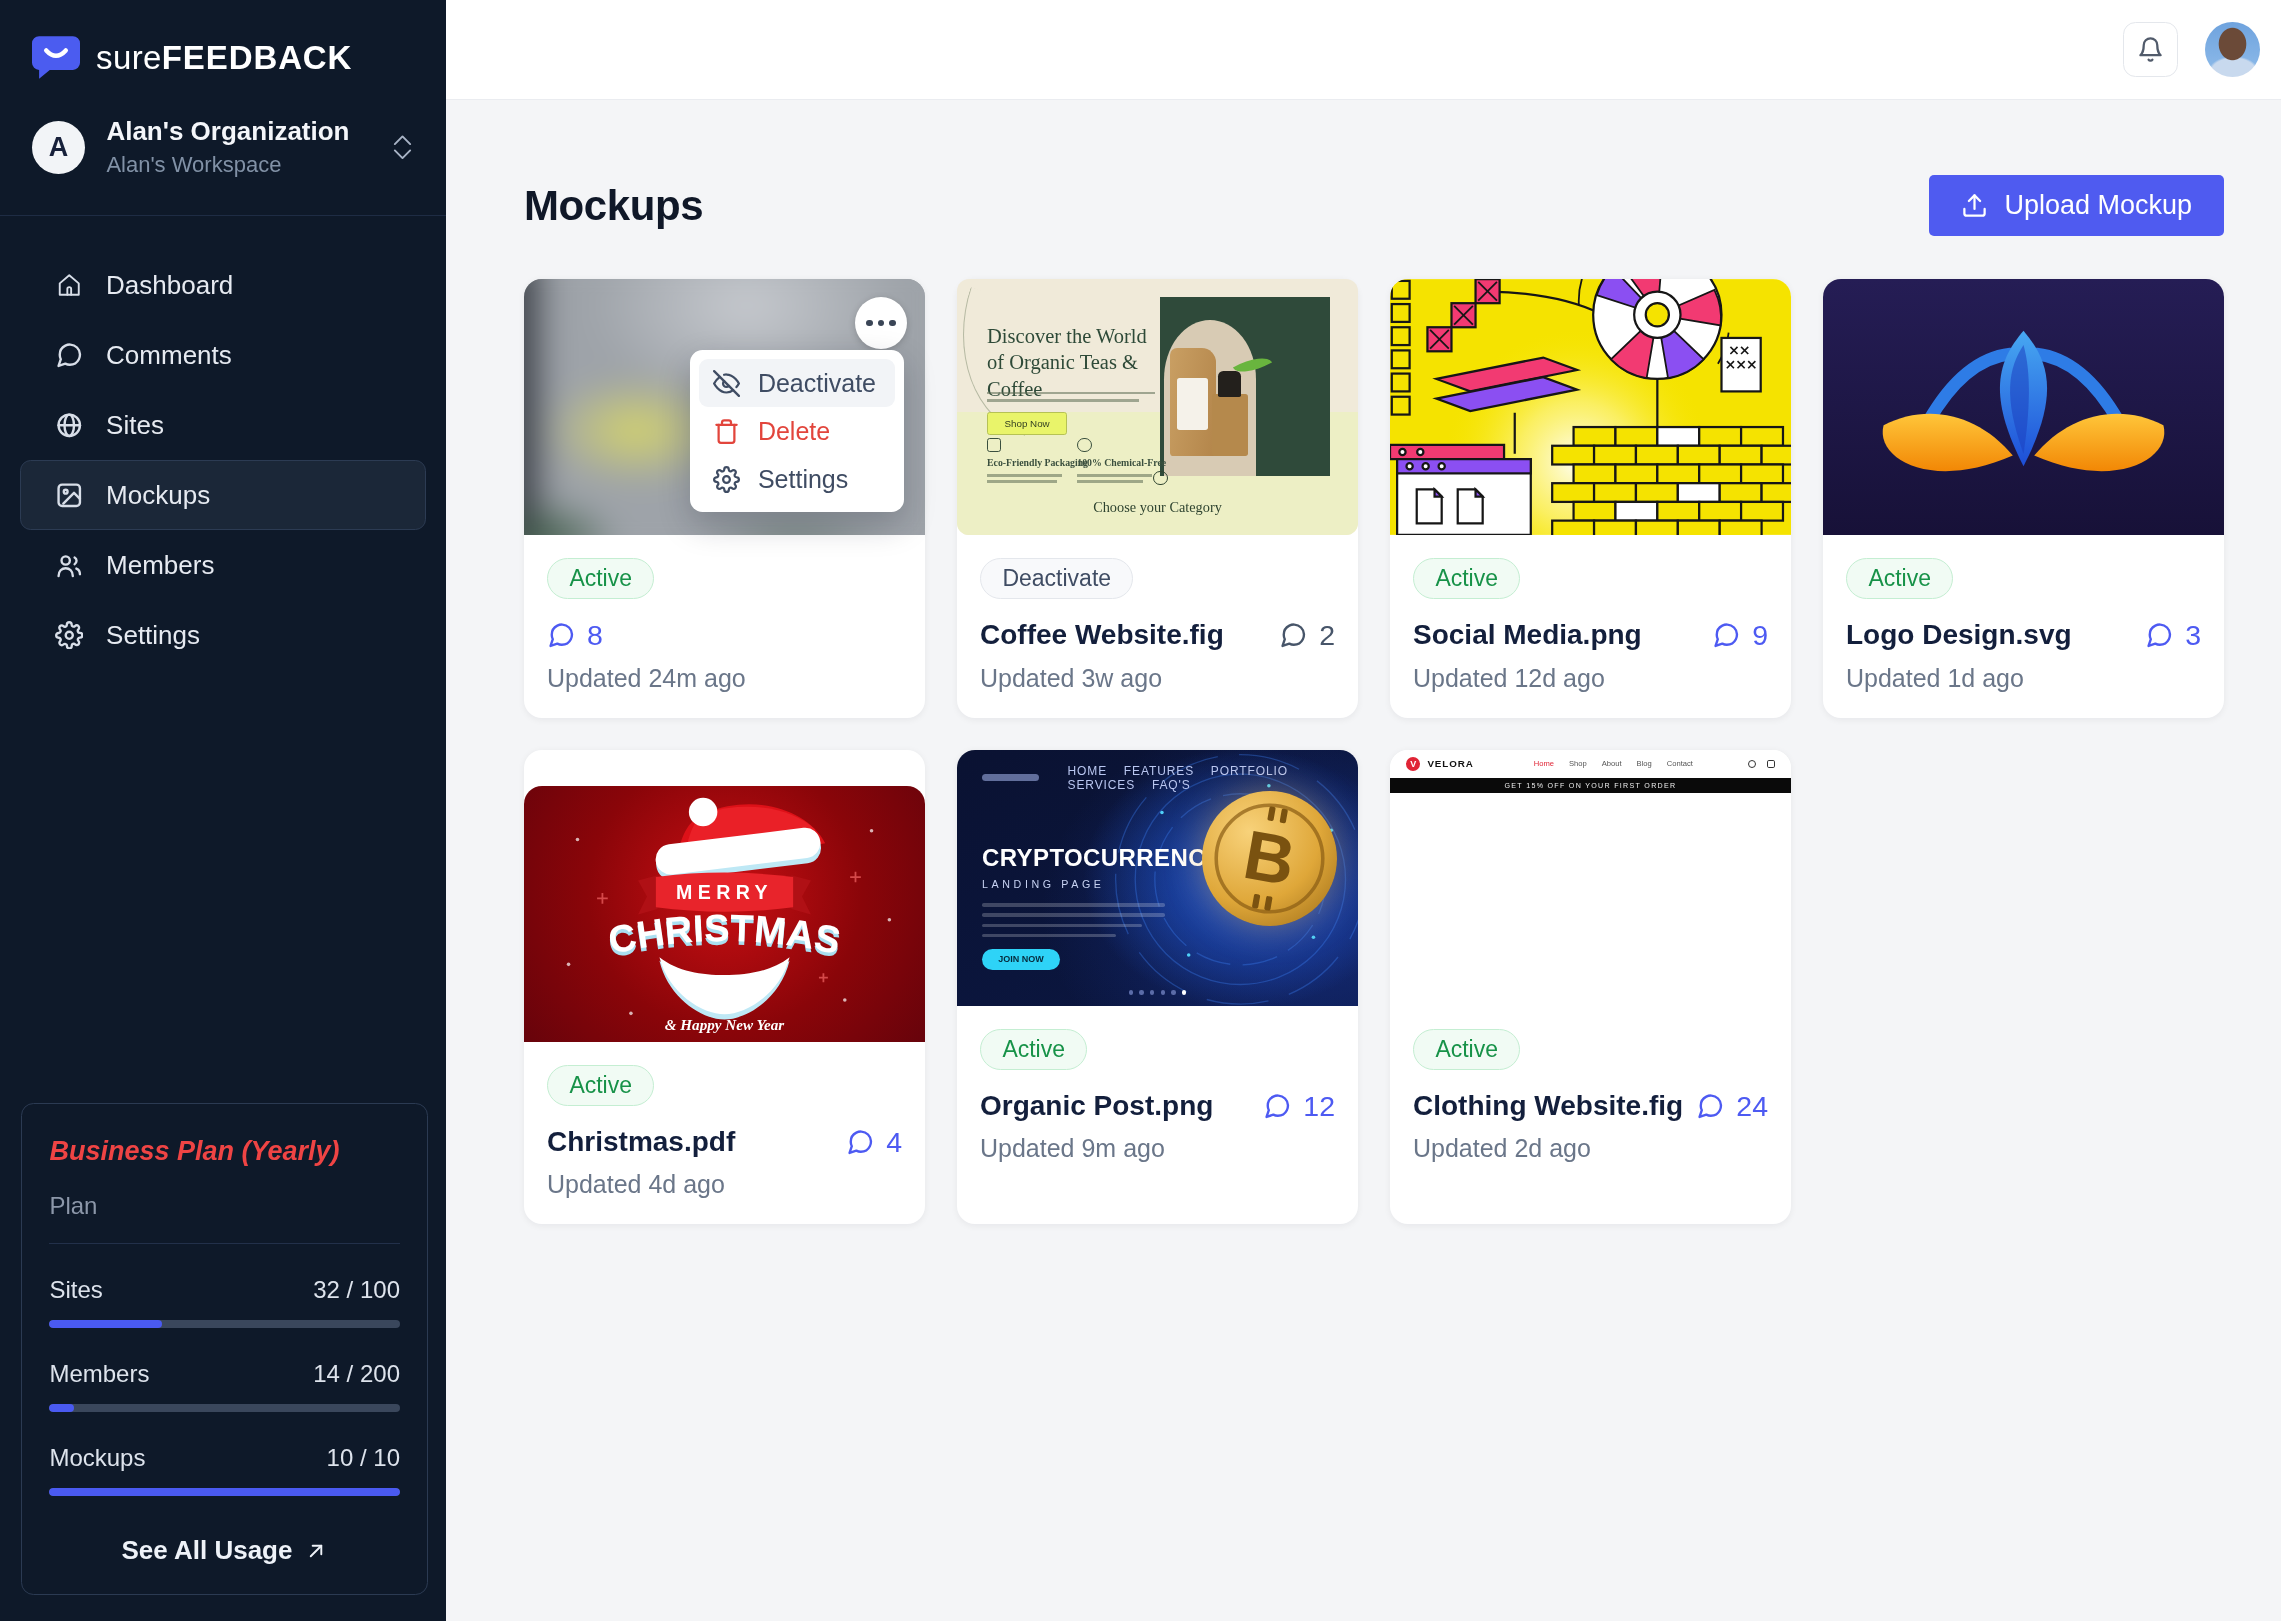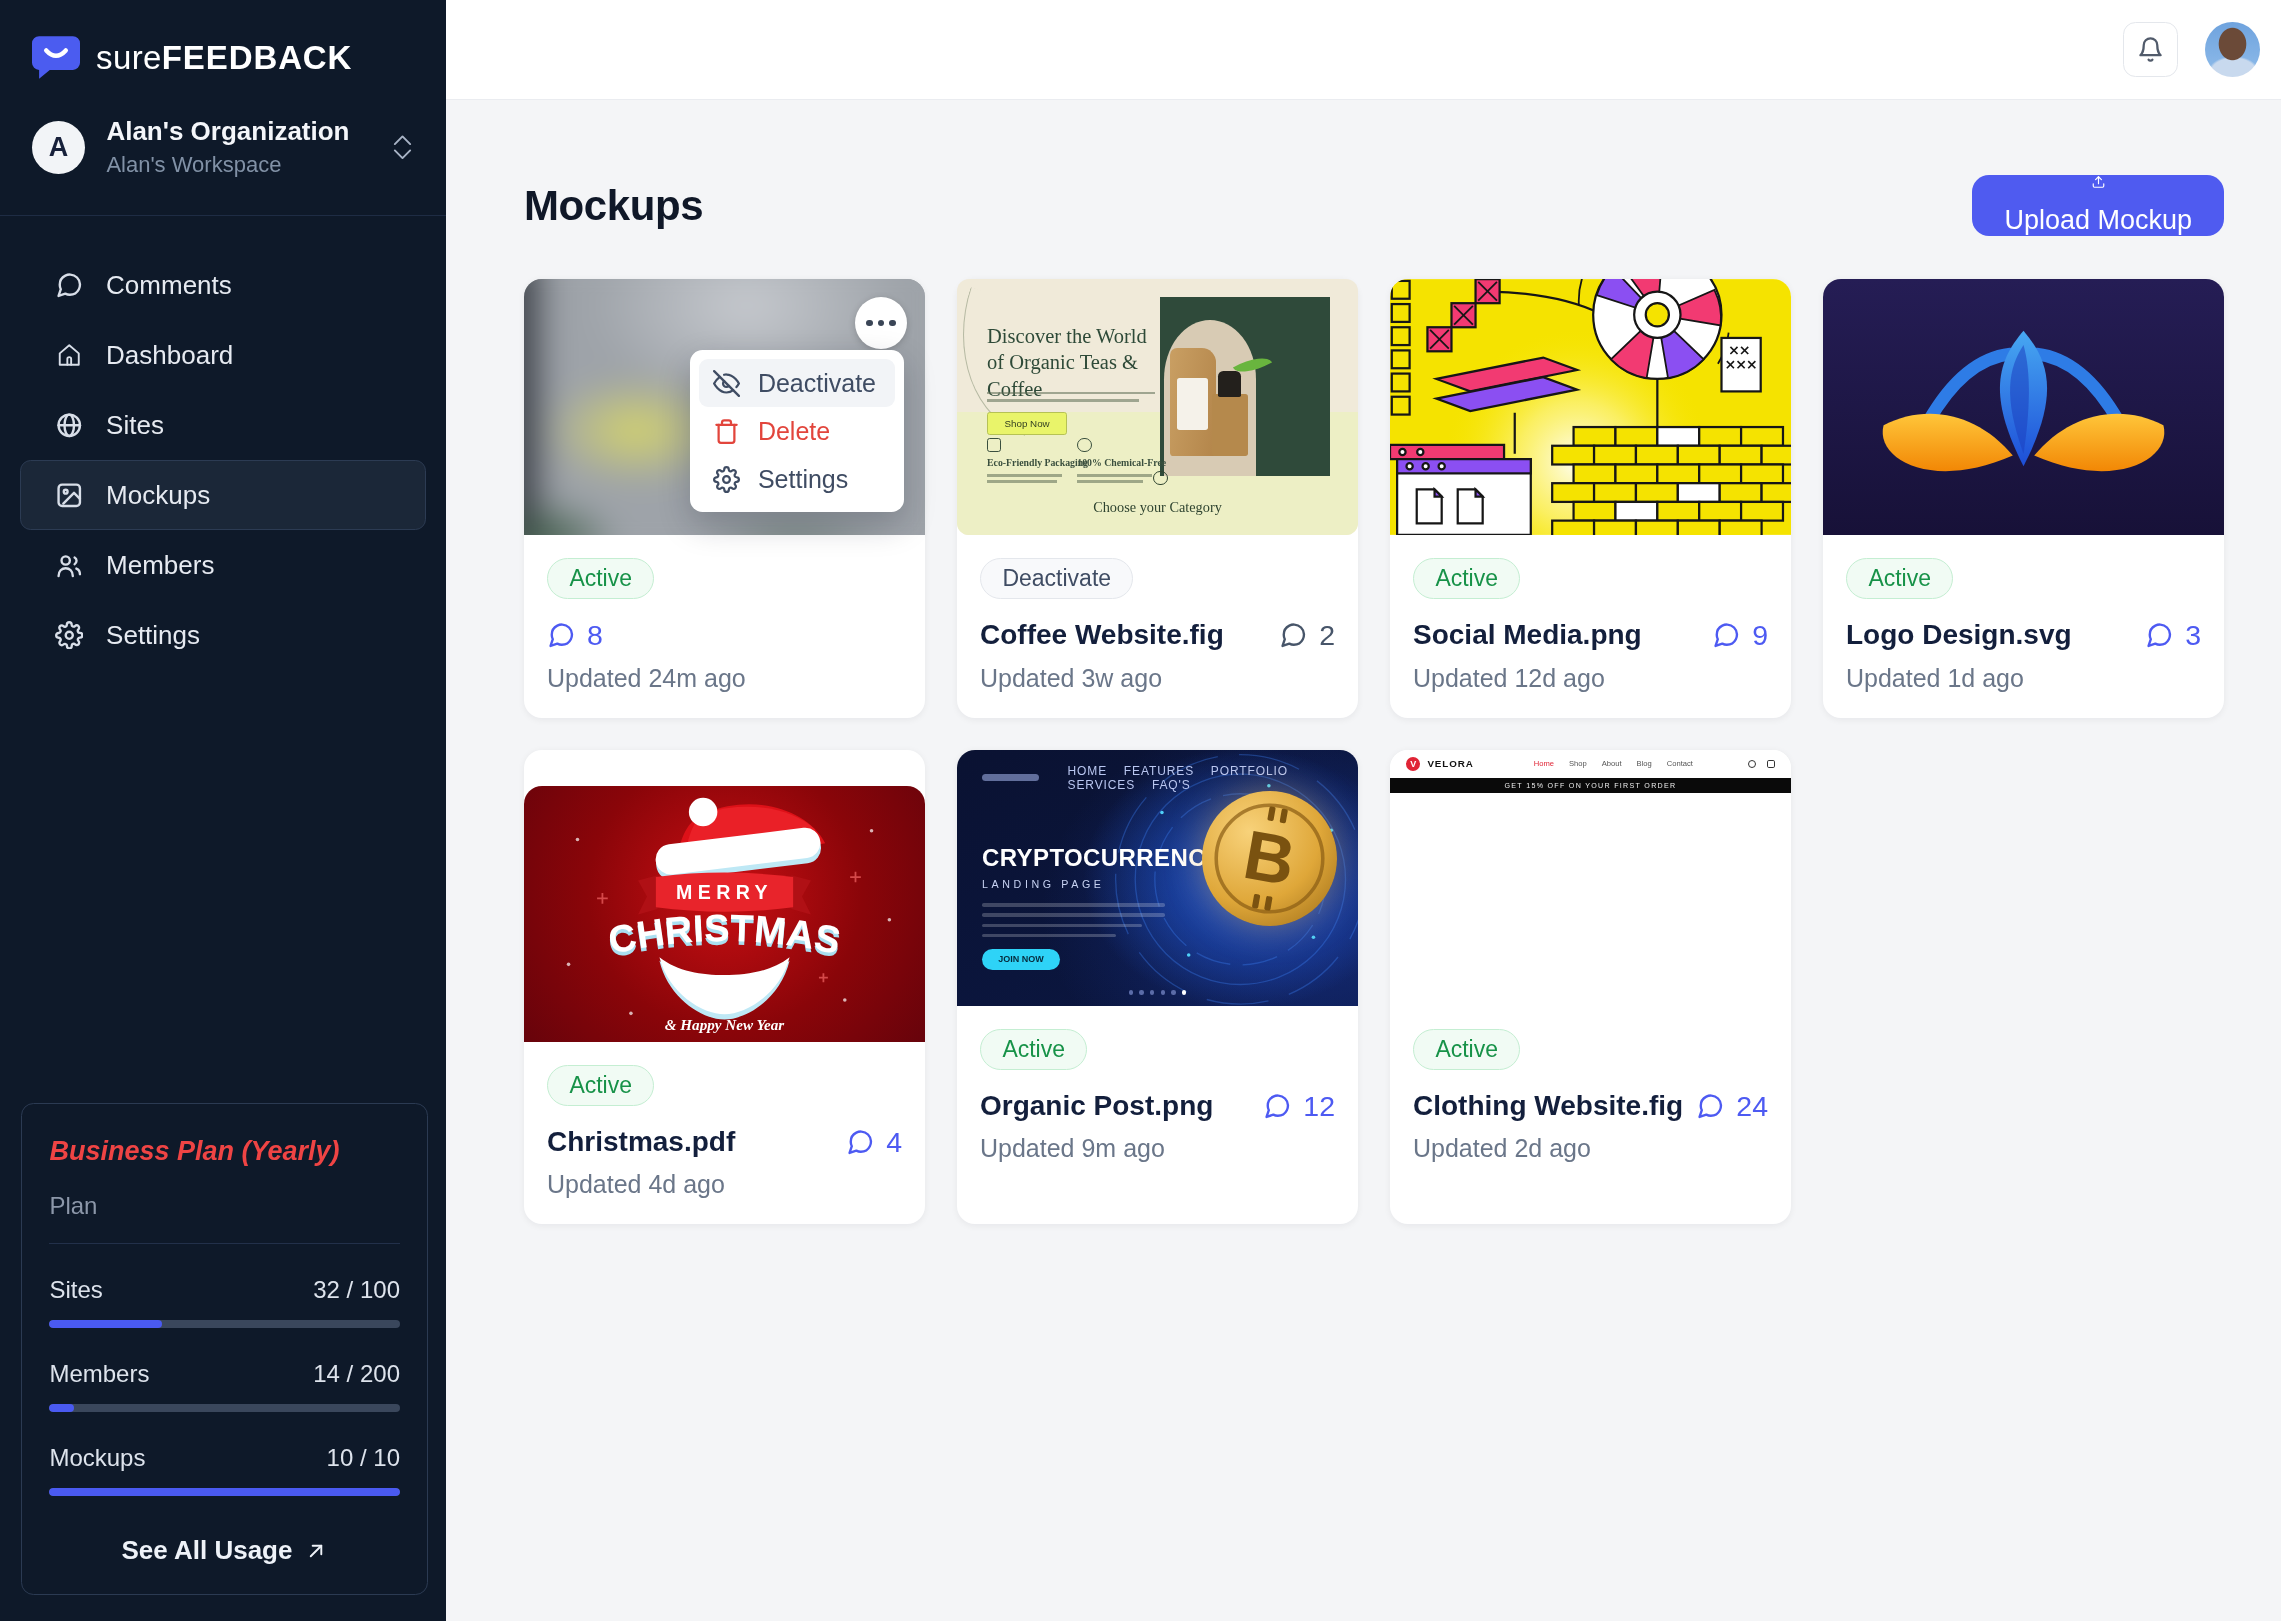--- a/index.html
+++ b/index.html
@@ -45,22 +45,22 @@
     display:flex; align-items:center; justify-content:center; color:#515B6B; cursor:pointer; }
   .avatar { width:55px; height:55px; border-radius:50%; cursor:pointer;
     background:
       radial-gradient(23px 27px at 50% 40%, #6B4A38 58%, rgba(0,0,0,0) 62%),
       radial-gradient(39px 25px at 52% 92%, #C8D9EE 58%, rgba(0,0,0,0) 66%),
       linear-gradient(180deg,#6FA3DE,#8FBCEA); }
   .content { padding:75px 61px 0 78px; }
   .page-head { display:flex; align-items:center; justify-content:space-between; }
   .page-title { font-size:42px; font-weight:800; color:#101828; letter-spacing:-0.4px; }
   .upload-btn { height:61px; display:flex; align-items:center; gap:16px; padding:0 32px;
-    background:#4F5BF0; border:none; border-radius:17px; color:#fff; font-size:27px; font-weight:500;
-    font-family:inherit; cursor:pointer;flex-direction:column; }
+    background:#4F5BF0; border:none; border-radius:5px; color:#fff; font-size:27px; font-weight:500;
+    font-family:inherit; cursor:pointer; }
 
   
   .grid { margin-top:43px; display:grid; grid-template-columns:repeat(4,401px); gap:32px 32px; }
   .card { background:#fff; border-radius:18px; box-shadow:0 1.8px 7.1px rgba(16,24,40,.06); position:relative; }
   .thumb { height:256px; border-radius:18px 18px 0 0; position:relative; overflow:hidden; }
   .card-body { padding:23px 23px 25px 23px; }
   .badge { display:inline-block; padding:6.2px 21.4px; border-radius:890px; font-size:23px; }
   .badge.g { background:#F1FBF4; border:1.8px solid #C4EED2; color:#179248; }
   .badge.n { background:#F8F9FB; border:1.8px solid #E4E7EC; color:#3F4C63; }
   .title-row { display:flex; justify-content:space-between; align-items:center; margin-top:19.6px; }
@@ -215,34 +215,34 @@
             <polyline points="4 2 12 10 20 2"></polyline>
           </svg>
       </div>
     </div>
 
     <div class="sidebar-divider"></div>
 
     <nav class="nav">
       <div class="nav-item">
         <span class="nv-ic">
-          <svg class="stroke" width="28.5" height="28.5" viewBox="0 0 24 24">
-              <path d="M21 11.5a8.38 8.38 0 0 1-.9 3.8 8.5 8.5 0 0 1-7.6 4.7 8.38 8.38 0 0 1-3.8-.9L3 21l1.9-5.7a8.38 8.38 0 0 1-.9-3.8 8.5 8.5 0 0 1 4.7-7.6 8.38 8.38 0 0 1 3.8-.9h.5a8.48 8.48 0 0 1 8 8v.5z"></path>
-            </svg>
-        </span>
-        <span class="lbl">Comments</span>
-      </div>
-      <div class="nav-item">
-        <span class="nv-ic">
           <svg class="stroke" width="28.5" height="28.5" viewBox="0 0 30 30">
               <path d="M5 13 L15 4.5 L25 13 V25 H5 Z"></path>
               <path d="M13 25 v-6 a2 2 0 0 1 4 0 v6"></path>
             </svg>
         </span>
         <span class="lbl">Dashboard</span>
+      </div>
+      <div class="nav-item">
+        <span class="nv-ic">
+          <svg class="stroke" width="28.5" height="28.5" viewBox="0 0 24 24">
+              <path d="M21 11.5a8.38 8.38 0 0 1-.9 3.8 8.5 8.5 0 0 1-7.6 4.7 8.38 8.38 0 0 1-3.8-.9L3 21l1.9-5.7a8.38 8.38 0 0 1-.9-3.8 8.5 8.5 0 0 1 4.7-7.6 8.38 8.38 0 0 1 3.8-.9h.5a8.48 8.48 0 0 1 8 8v.5z"></path>
+            </svg>
+        </span>
+        <span class="lbl">Comments</span>
       </div>
       <div class="nav-item">
         <span class="nv-ic">
           <svg class="stroke" width="28.5" height="28.5" viewBox="0 0 24 24">
               <circle cx="12" cy="12" r="9"></circle>
               <line x1="3" y1="12" x2="21" y2="12"></line>
               <ellipse cx="12" cy="12" rx="4" ry="9"></ellipse>
             </svg>
         </span>
         <span class="lbl">Sites</span>

